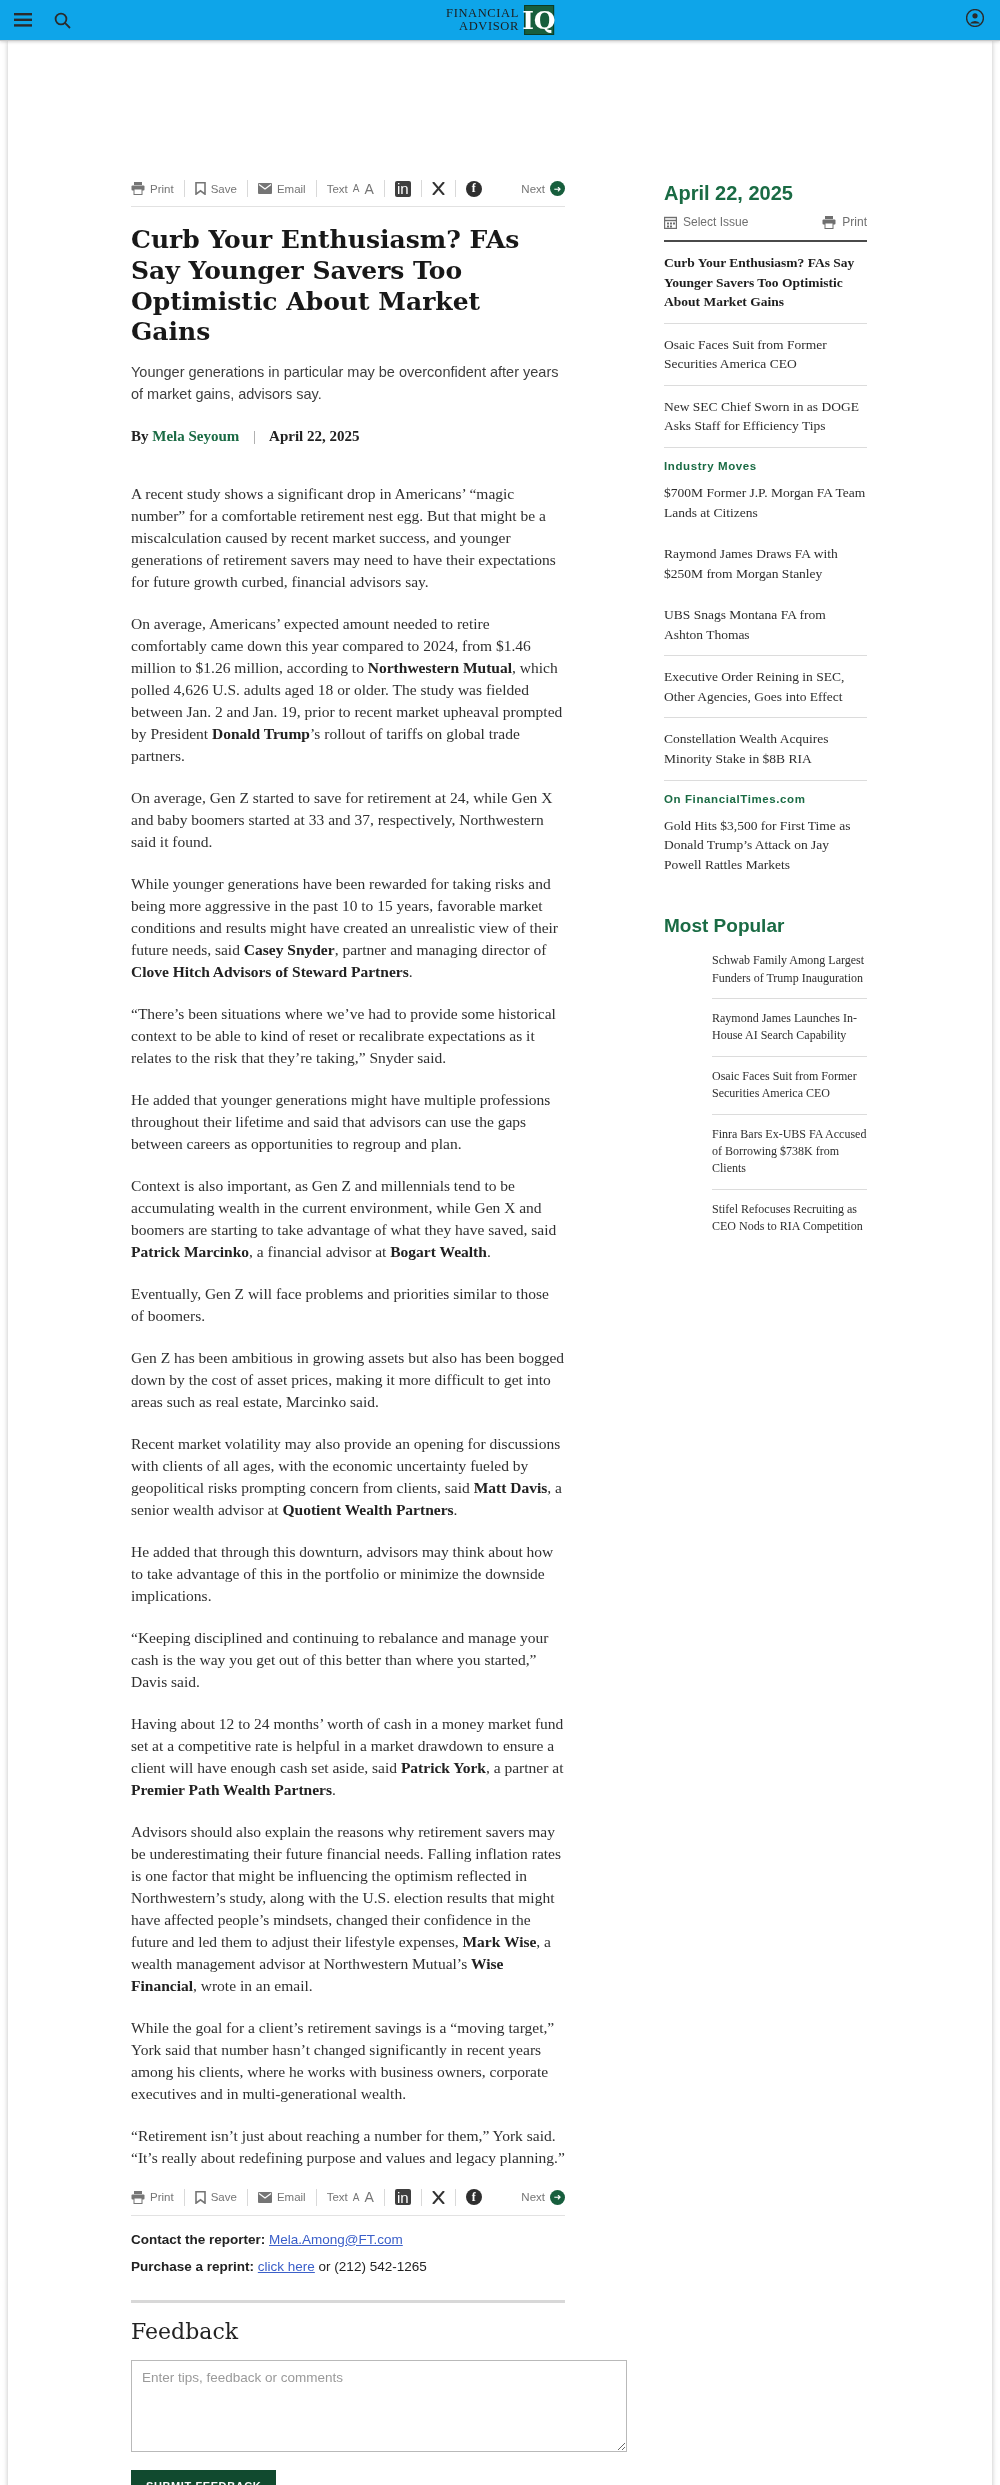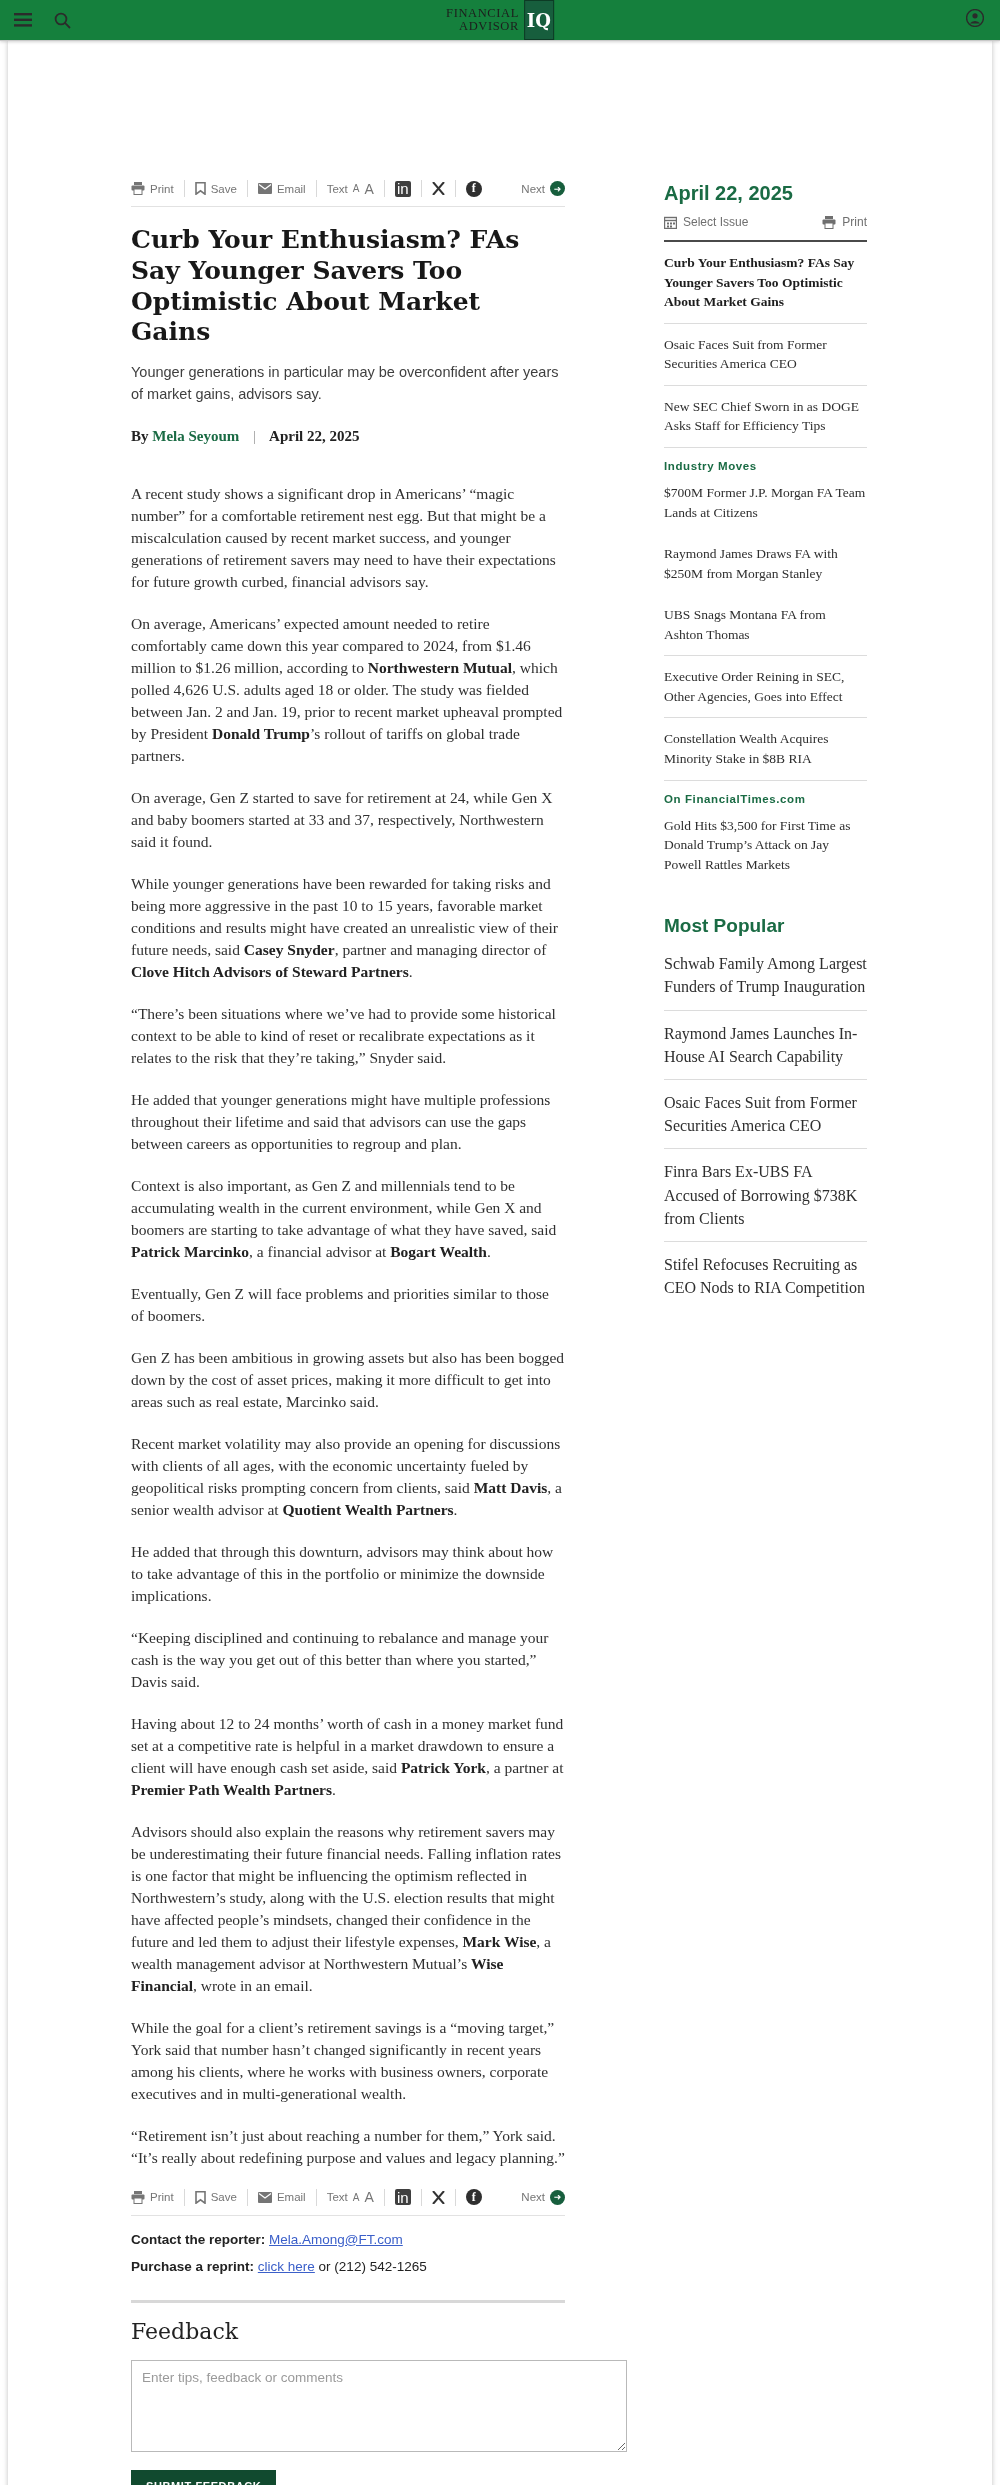--- a/index.html
+++ b/index.html
@@ -1,28 +1,28 @@
 <!DOCTYPE html>
 <html style="--brand-green: #175E3D; --link-green: #1A6B44; --link-blue: #3B5FC9; --button-green: #114A2F; --peach: #FAD7B5;"><head>
 <meta charset="utf-8">
 <style>
   * { box-sizing: border-box; }
   html,body { margin:0; padding:0; background:#fff; }
   body { width:1000px; font-family:"Liberation Sans", sans-serif; color:#333; }
 
   
-  .appbar { position:relative; height:41px; background:#15803d; border-bottom:1px solid #c9c9c9;
+  .appbar { position:relative; height:41px; background:#0ea5e9; border-bottom:1px solid #c9c9c9;
             box-shadow:0 1px 3px rgba(0,0,0,.18); display:flex; align-items:center; z-index:5; }
   .appbar-left { display:flex; align-items:center; gap:22px; padding-left:14px; }
   .icon-btn { display:inline-flex; align-items:center; justify-content:center; cursor:pointer; color:#2b2b2b; }
   .brand { position:absolute; left:50%; top:50%; transform:translate(-50%,-50%); display:flex; align-items:center; gap:5px; }
   .brand-text { font-family:"Liberation Serif", serif; font-size:12.5px; line-height:1.05; color:#1d1d1d;
                 text-align:right; letter-spacing:.6px; }
-  .brand-iq { width:30px; height:40px; background:var(--brand-green,#175E3D); color:#fff;
-              font-family:"DejaVu Serif", serif; font-size:18px; font-weight:bold;
+  .brand-iq { width:30px; height:30px; background:var(--brand-green,#175E3D); color:#fff;
+              font-family:"DejaVu Serif", serif; font-size:25px; font-weight:bold;
               display:flex; align-items:center; justify-content:center; border:1px solid #0d3b25; }
   .appbar-right { margin-left:auto; padding-right:16px; }
 
   
   .page-card { width:984px; margin:0 auto; background:#fff; box-shadow:0 0 5px rgba(0,0,0,.25); }
   .content { display:flex; }
   .main { width:434px; margin-left:123px; padding-top:139px; }
   .sidebar { width:203px; margin-left:99px; padding-top:141px; }
 
   
@@ -72,22 +72,22 @@
   .sb-ctrl.right { margin-left:auto; }
   .sb-rule { height:2px; background:#4a4a4a; }
   .sb-list { margin-bottom:30px; }
   .sb-item { font-family:"Liberation Serif", serif; font-size:13.5px; line-height:1.45; color:#2e2e2e;
              padding:11px 0; cursor:pointer; }
   .sb-item.bold { font-weight:bold; color:#1d1d1d; }
   .sb-item.divider, .sb-label.divider { border-top:1px solid #dcdcdc; }
   .sb-label { font-size:11.5px; font-weight:bold; letter-spacing:.6px; color:var(--link-green,#1A6B44);
               padding:12px 0 0; }
   .mp-title { font-size:19px; font-weight:bold; color:var(--link-green,#1A6B44); margin:6px 0 4px; }
-  .mp-item { font-family:"Liberation Serif", serif; font-size:16px; line-height:1.45; color:#2e2e2e;
-             padding:11px 0; cursor:pointer; }
+  .mp-item { font-family:"Liberation Serif", serif; font-size:12px; line-height:1.45; color:#2e2e2e;
+             padding:11px 0; cursor:pointer;margin-left:48px; }
   .mp-item.divider { border-top:1px solid #dcdcdc; }
 
   svg { display:block; }
 </style>
 </head>
 <body>
 
 <header class="appbar">
   <div class="appbar-left">
     <span class="icon-btn">

